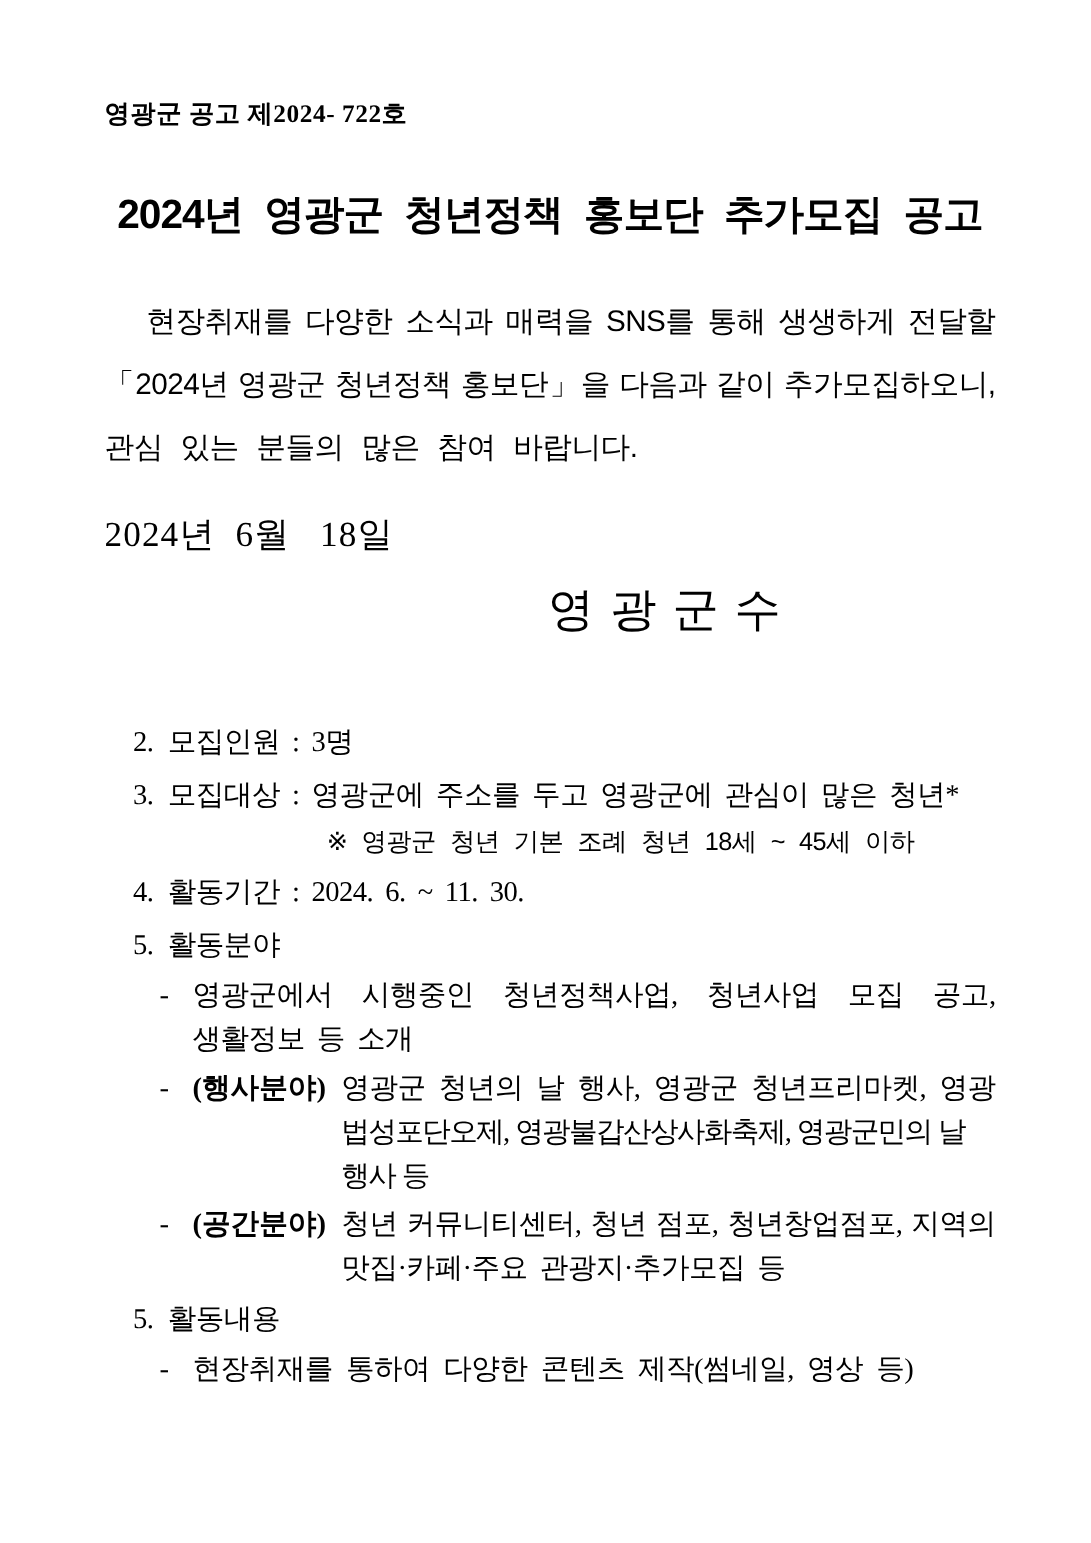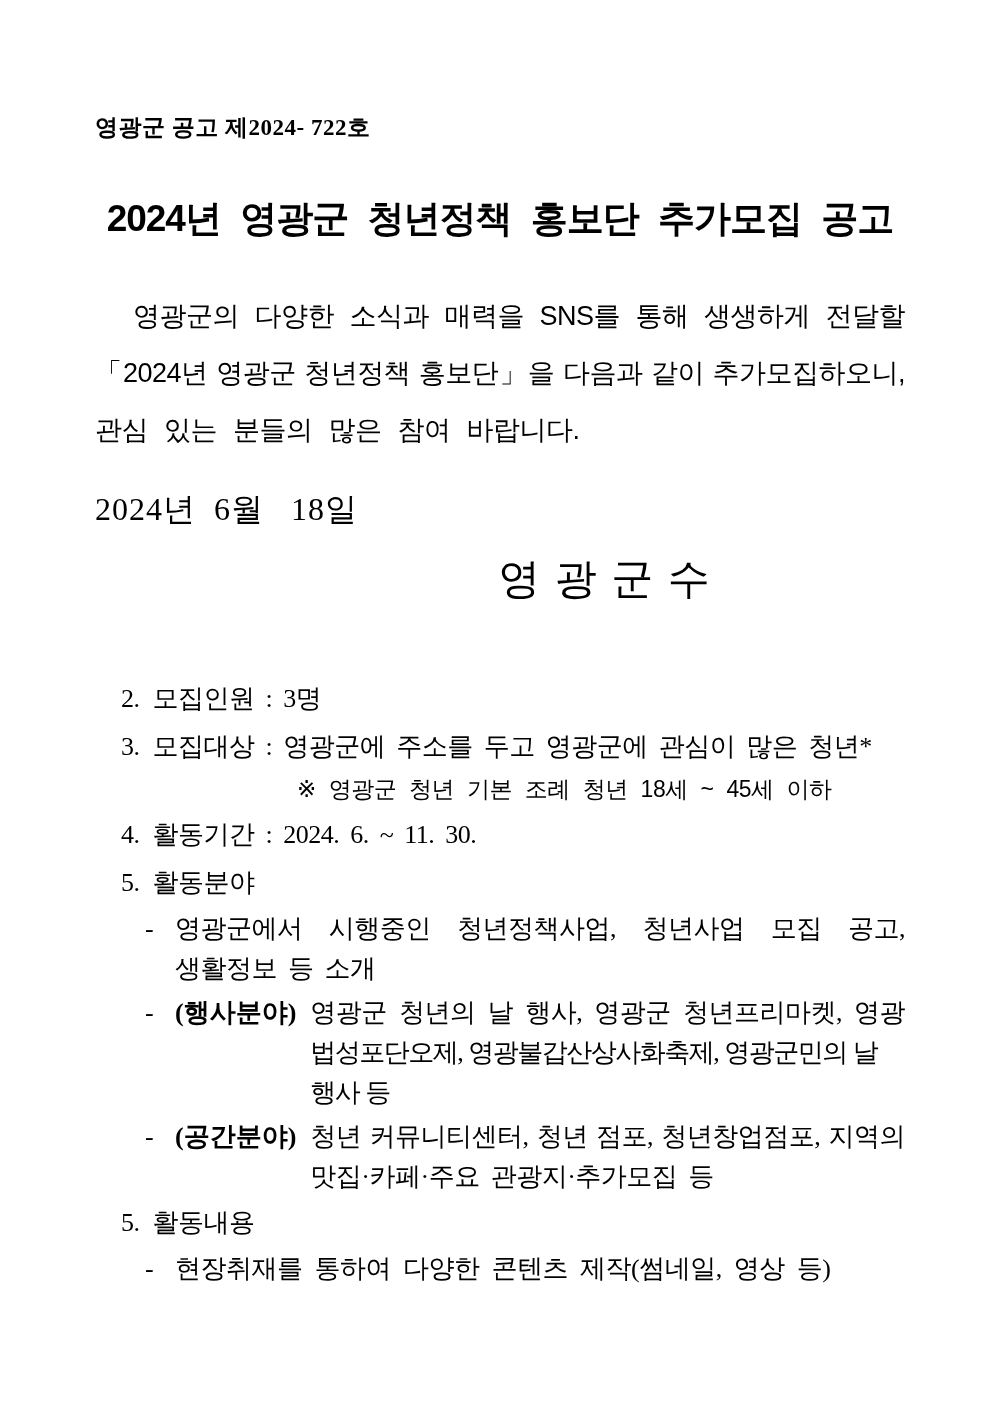--- a/index.html
+++ b/index.html
@@ -8,21 +8,21 @@
     background: #e8e8e8;
   }
   .page {
     position: relative;
     width: 992px;
     height: 1403px;
     margin: 0 auto;
     background: #ffffff;
     color: #000000;
     box-sizing: border-box;
-    padding: 112px 87px 0 95px;
+    padding: 88px 87px 0 95px;
     overflow: hidden;
     font-family: "Liberation Serif", "DejaVu Serif", serif;
   }
 
   
   .doc-number {
     font-size: 23px;
     line-height: 32px;
     font-weight: bold;
     letter-spacing: 0.5px;
@@ -144,21 +144,21 @@
 </head>
 <body>
 
 <div class="page">
 
   <div class="doc-number">영광군 공고 제2024- 722호</div>
 
   <h1 class="title">2024년 영광군 청년정책 홍보단 추가모집 공고</h1>
 
   <div class="intro">
-    <div class="intro-line first">영광군의 다양한 소식과 매력을 SNS를 통해 생생하게 전달할</div>
+    <div class="intro-line first">현장취재를 다양한 소식과 매력을 SNS를 통해 생생하게 전달할</div>
     <div class="intro-line">「2024년 영광군 청년정책 홍보단」을 다음과 같이 추가모집하오니,</div>
     <div class="intro-line last">관심 있는 분들의 많은 참여 바랍니다.</div>
   </div>
 
   <div class="date">2024년  6월   18일</div>
 
   <div class="signer">영 광 군 수</div>
 
   <div class="list">
 

